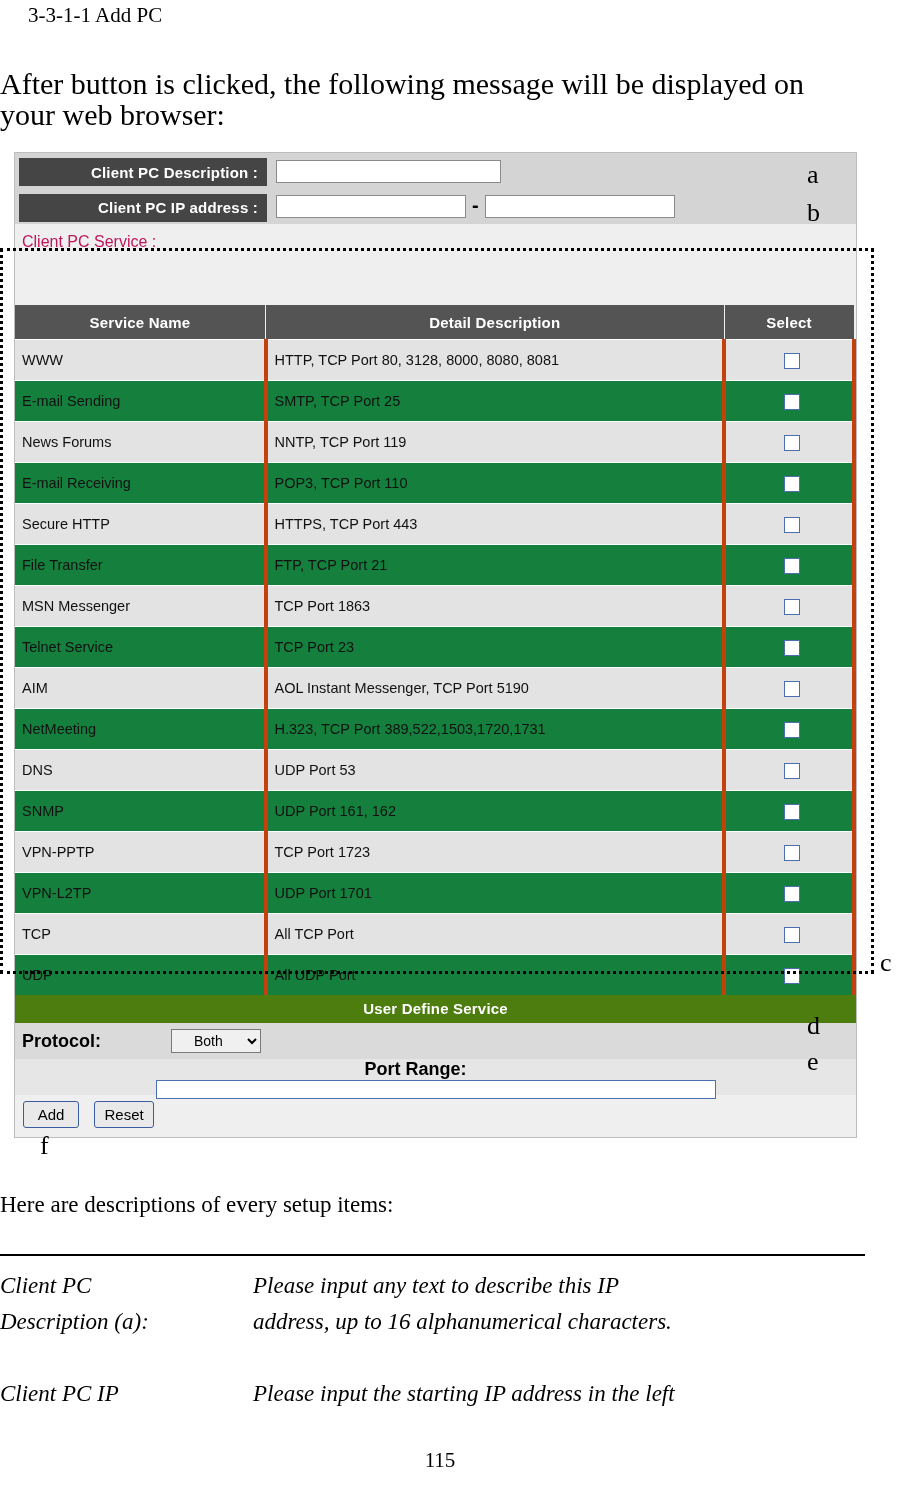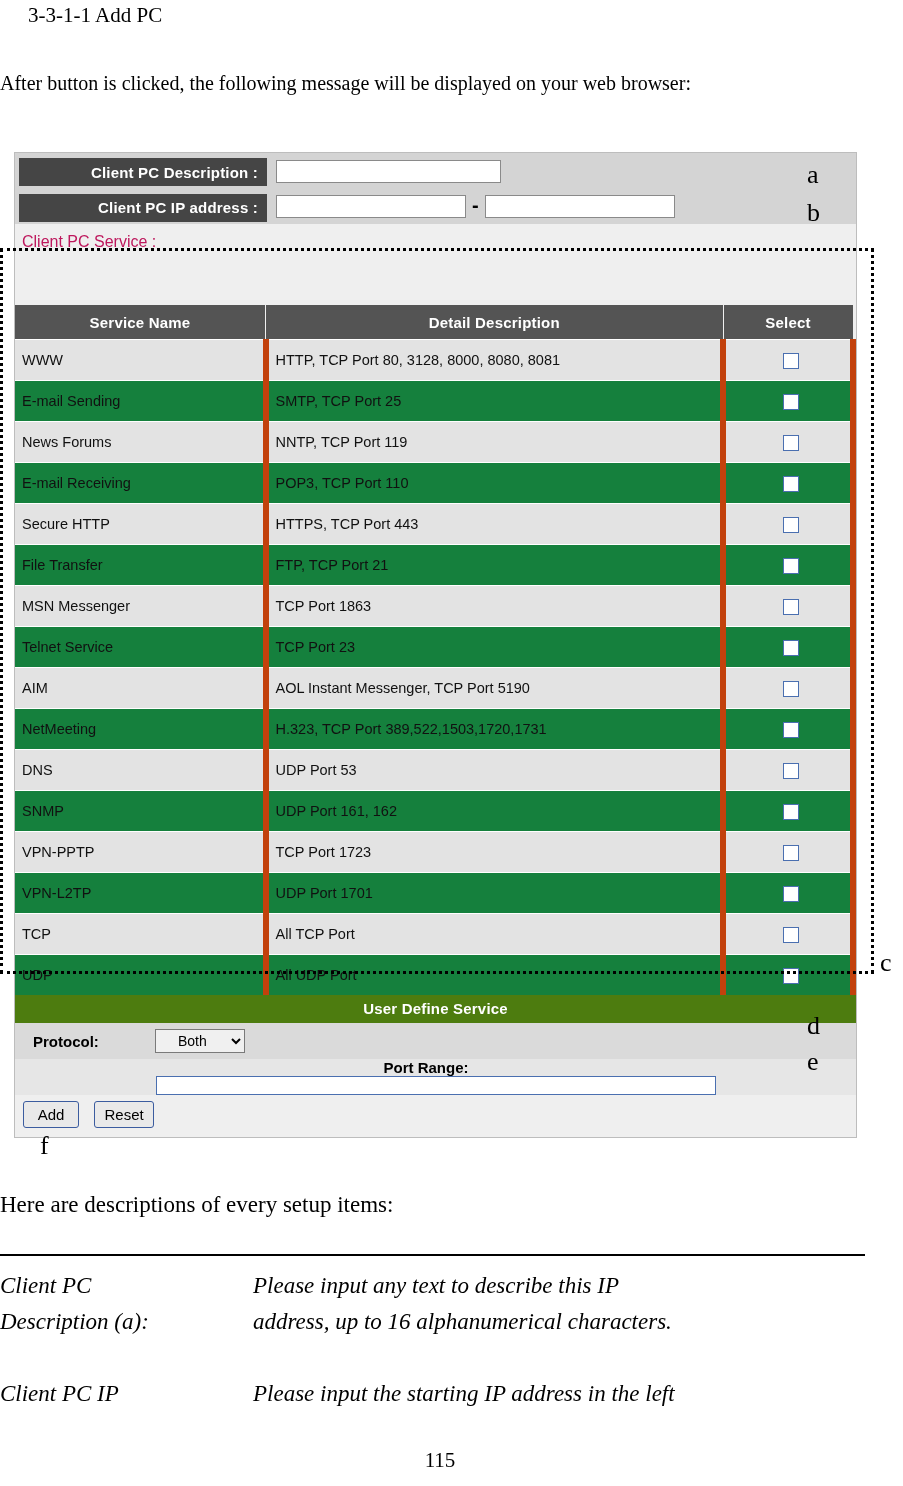--- a/index.html
+++ b/index.html
@@ -29,21 +29,21 @@
     font-size: 21px;
     line-height: 26px;
     color: #000;
   }
   .intro {
     position: absolute;
     left: 0px;
     top: 68px;
     width: 860px;
     font-family: "Liberation Serif", serif;
-    font-size: 20px;
+    font-size: 30px;
     line-height: 31px;
   }
 
   
   .shot {
     position: absolute;
     left: 14px;
     top: 152px;
     width: 843px;
     font-family: "Liberation Sans", sans-serif;
@@ -122,21 +122,21 @@
     font-size: 15px;
     font-weight: bold;
     height: 32px;
     border-right: 1px solid #efefef;
     letter-spacing: 0.2px;
   }
   table.svc td {
     font-size: 14.5px;
     height: 38px;
     border-top: 1px solid #ffffff;
-    border-right: 6px solid #c2410c;
+    border-right: 4px solid #c2410c;
     padding-left: 7px;
     color: #111;
     vertical-align: middle;
   }
   table.svc tr.odd td  { background: #e3e3e3; }
   table.svc tr.even td { background: #15803d; }
   td.sel { text-align: center; padding-left: 0; }
   .cb {
     width: 14px;
     height: 14px;
@@ -159,24 +159,24 @@
     letter-spacing: 0.2px;
   }
   .prow {
     display: flex;
     align-items: center;
     height: 36px;
   }
   .prow.p1 { background: #dadada; }
   .prow.p2 { background: #e6e6e6; flex-direction: column; }
   .plabel {
-    width: 140px;
+    width: 156px;
     font-weight: bold;
-    font-size: 15px;
-    padding-left: 18px;
+    font-size: 18px;
+    padding-left: 7px;
     box-sizing: border-box;
   }
   select.proto {
     font-family: "Liberation Sans", sans-serif;
     font-size: 14px;
     height: 24px;
     width: 90px;
     border: 1px solid #7a7a7a;
     background: #f0f0f0;
     padding-left: 18px;

